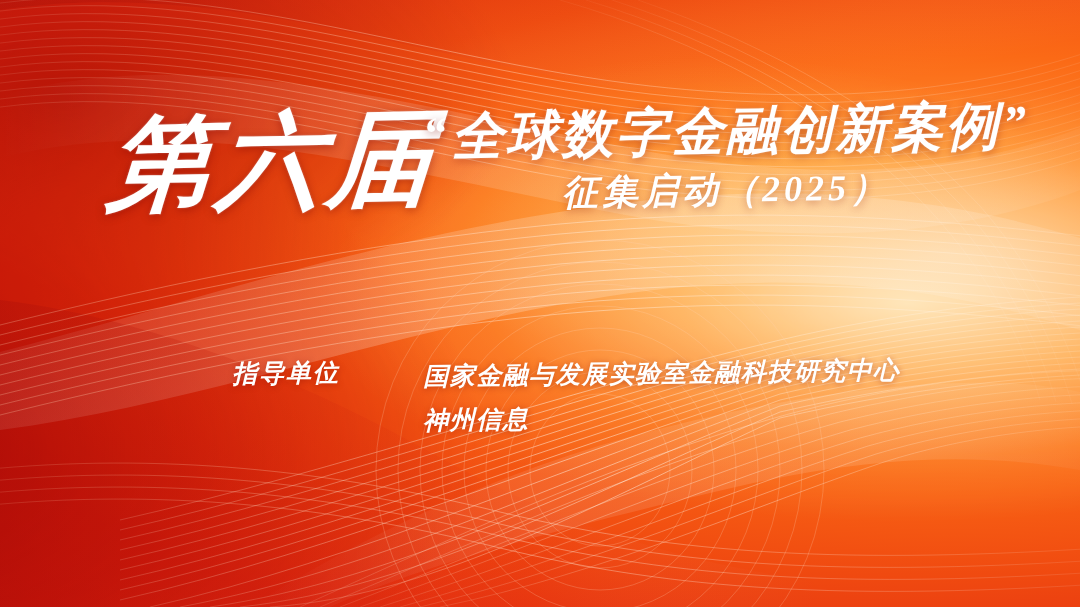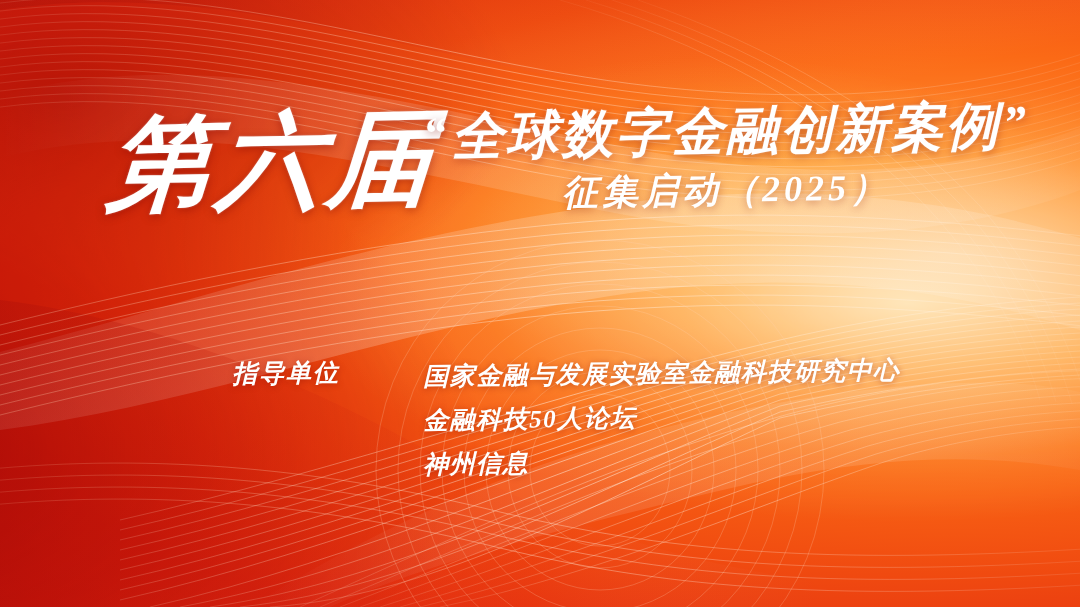--- a/index.html
+++ b/index.html
@@ -325,24 +325,20 @@
     </div>
 
     <div class="orgs">
 
       <div class="org-row">
         <div class="org-label">指导单位</div>
         <div class="org-value">国家金融与发展实验室金融科技研究中心</div>
       </div>
 
 
-      <div class="org-row">
-        <div class="org-label blank"></div>
-        <div class="org-value">金融科技50人论坛</div>
-      </div>
 
       <div class="org-row">
         <div class="org-label blank"></div>
         <div class="org-value">神州信息</div>
       </div>
 
     </div>
 
   </div>
 </div>

